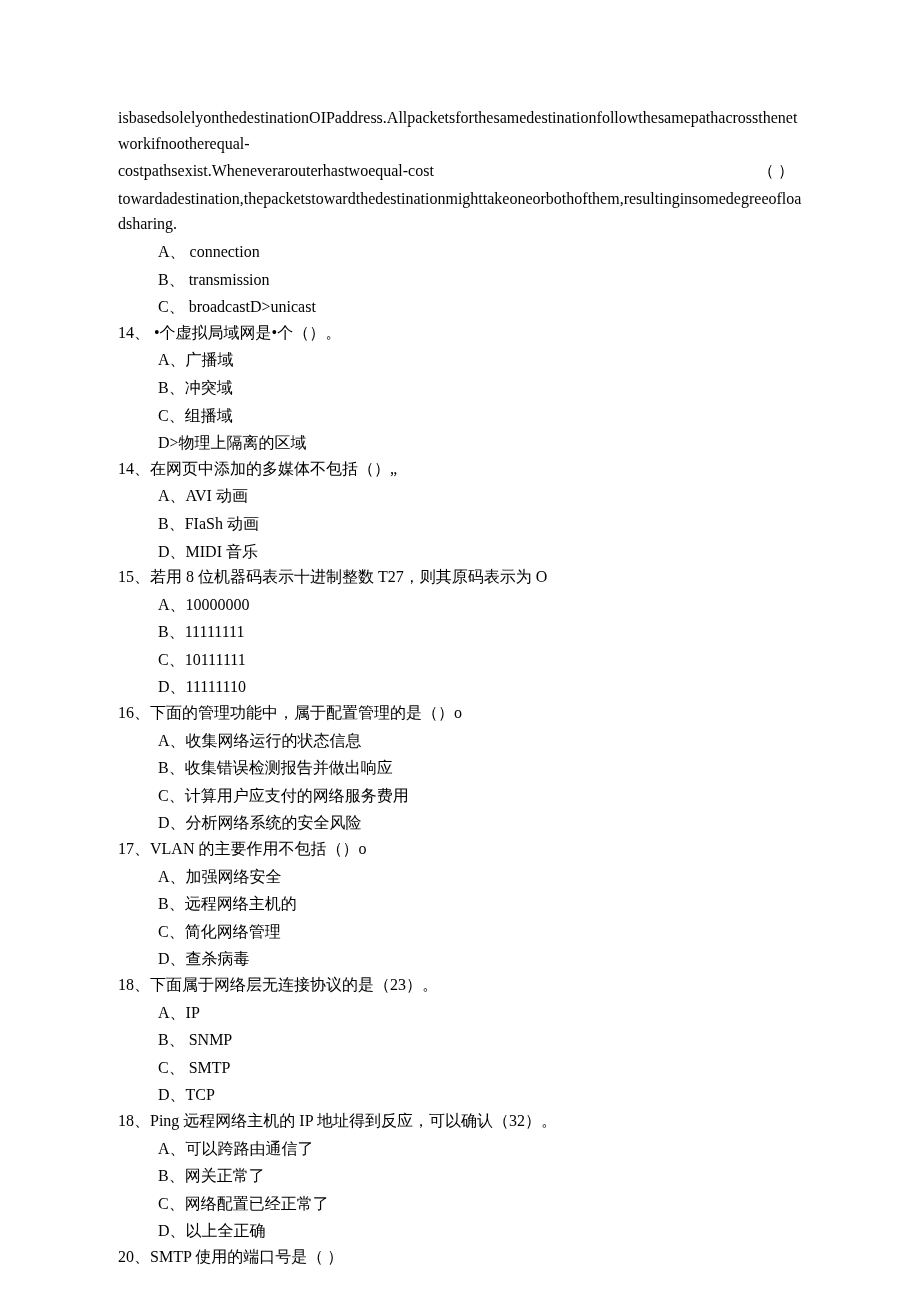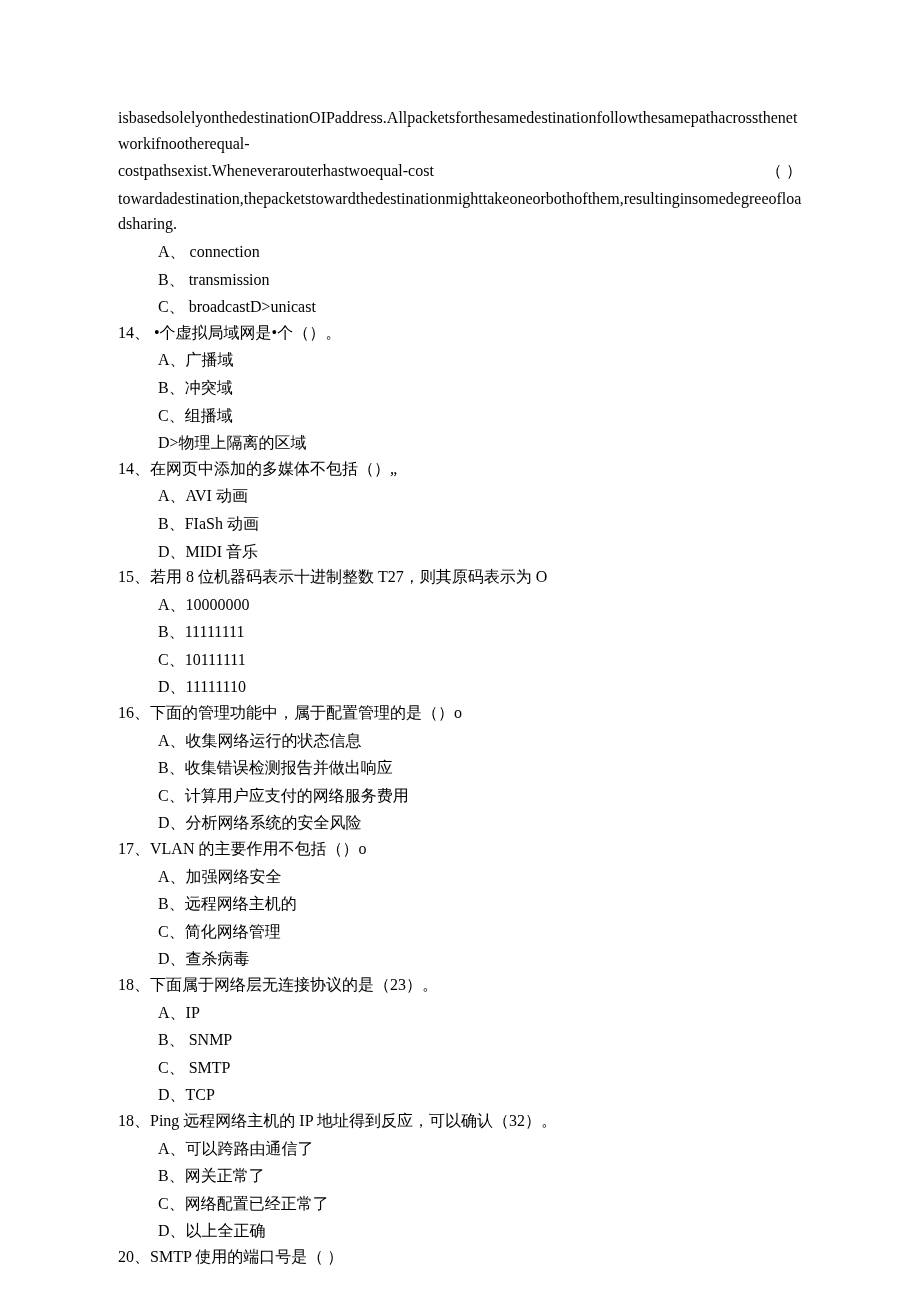--- a/index.html
+++ b/index.html
@@ -1,20 +1,20 @@
 <!DOCTYPE html>
 <html><head>
 <meta charset="utf-8">
 <style>
 body{margin:0;background:#fff;font-family:"SimSun","宋体","Nimbus Roman","Times New Roman",serif;color:#000;font-size:16px;line-height:1.6}
 .page{width:920px;min-height:1301px;box-sizing:border-box;padding:105px 118px 40px 118px}
 .para{text-align:justify;word-break:break-all;margin:0 0 2px 0}
 .q{margin:0 0 2px 0}
 .opt{margin:2px 0 0 40px}
-.bracket-line{display:flex;margin:0 0 2px 0}
+.bracket-line{display:flex;margin:0 8px 2px 0}
 .bracket-line .t{flex:1;word-break:break-all}
 .bracket-line .b{white-space:nowrap;padding-left:20px}
 </style>
 </head>
 <body>
 
 <div class="page">
 
 <p class="para">isbasedsolelyonthedestinationOIPaddress.Allpacketsforthesamedestinationfollowthesamepathacrossthenetworkifnootherequal-</p>
 <div class="bracket-line">

